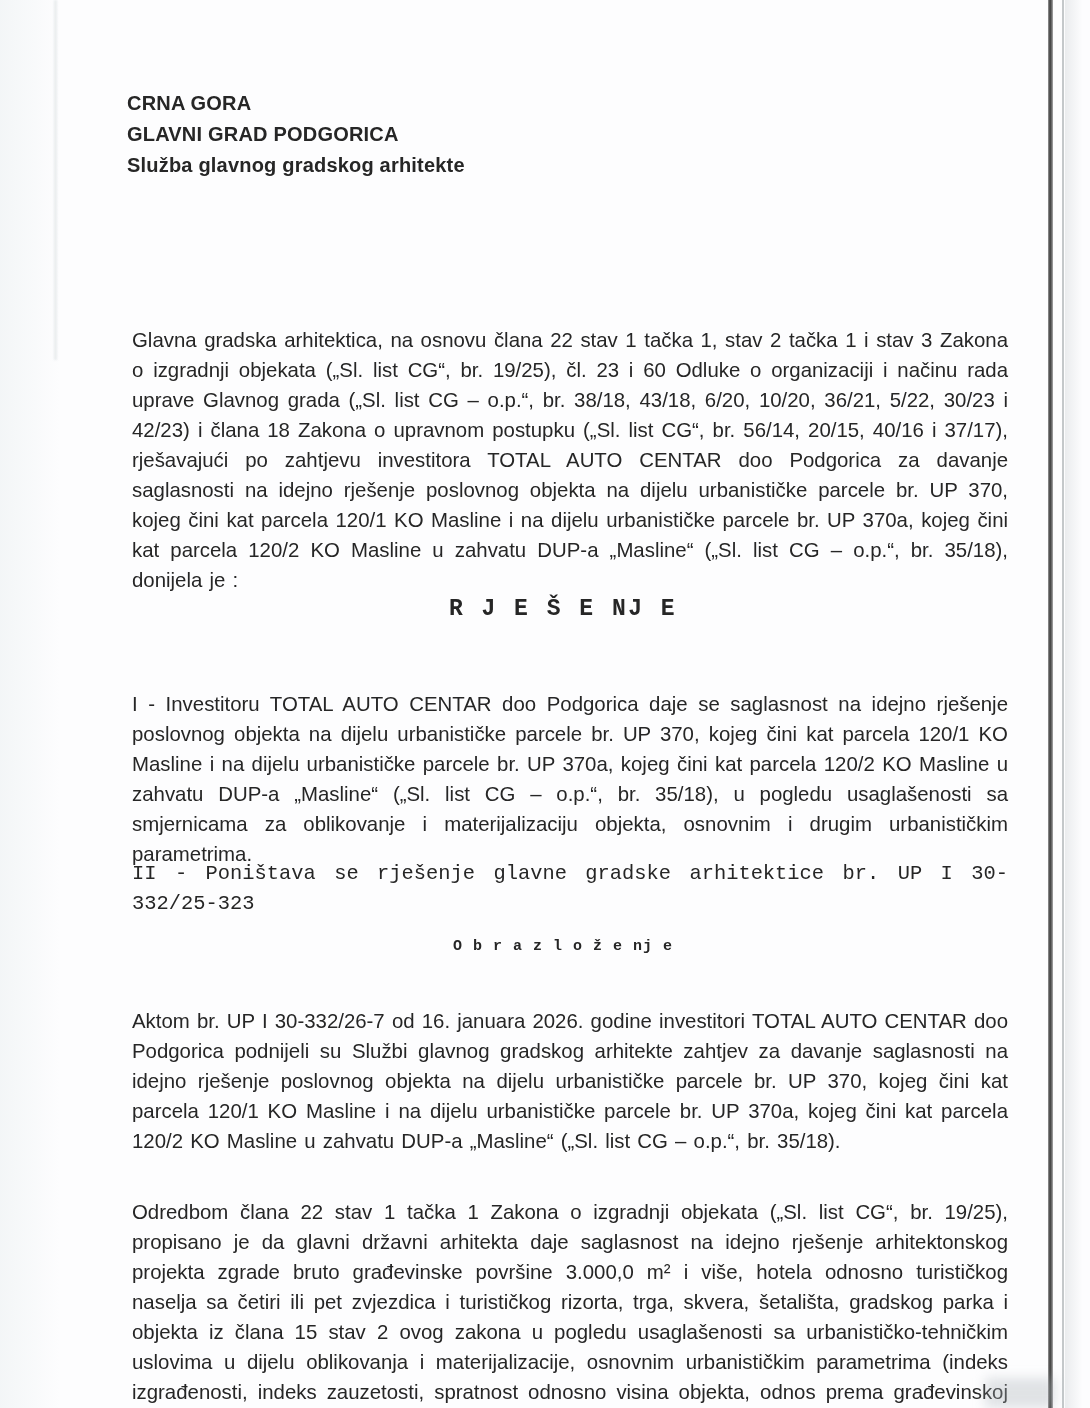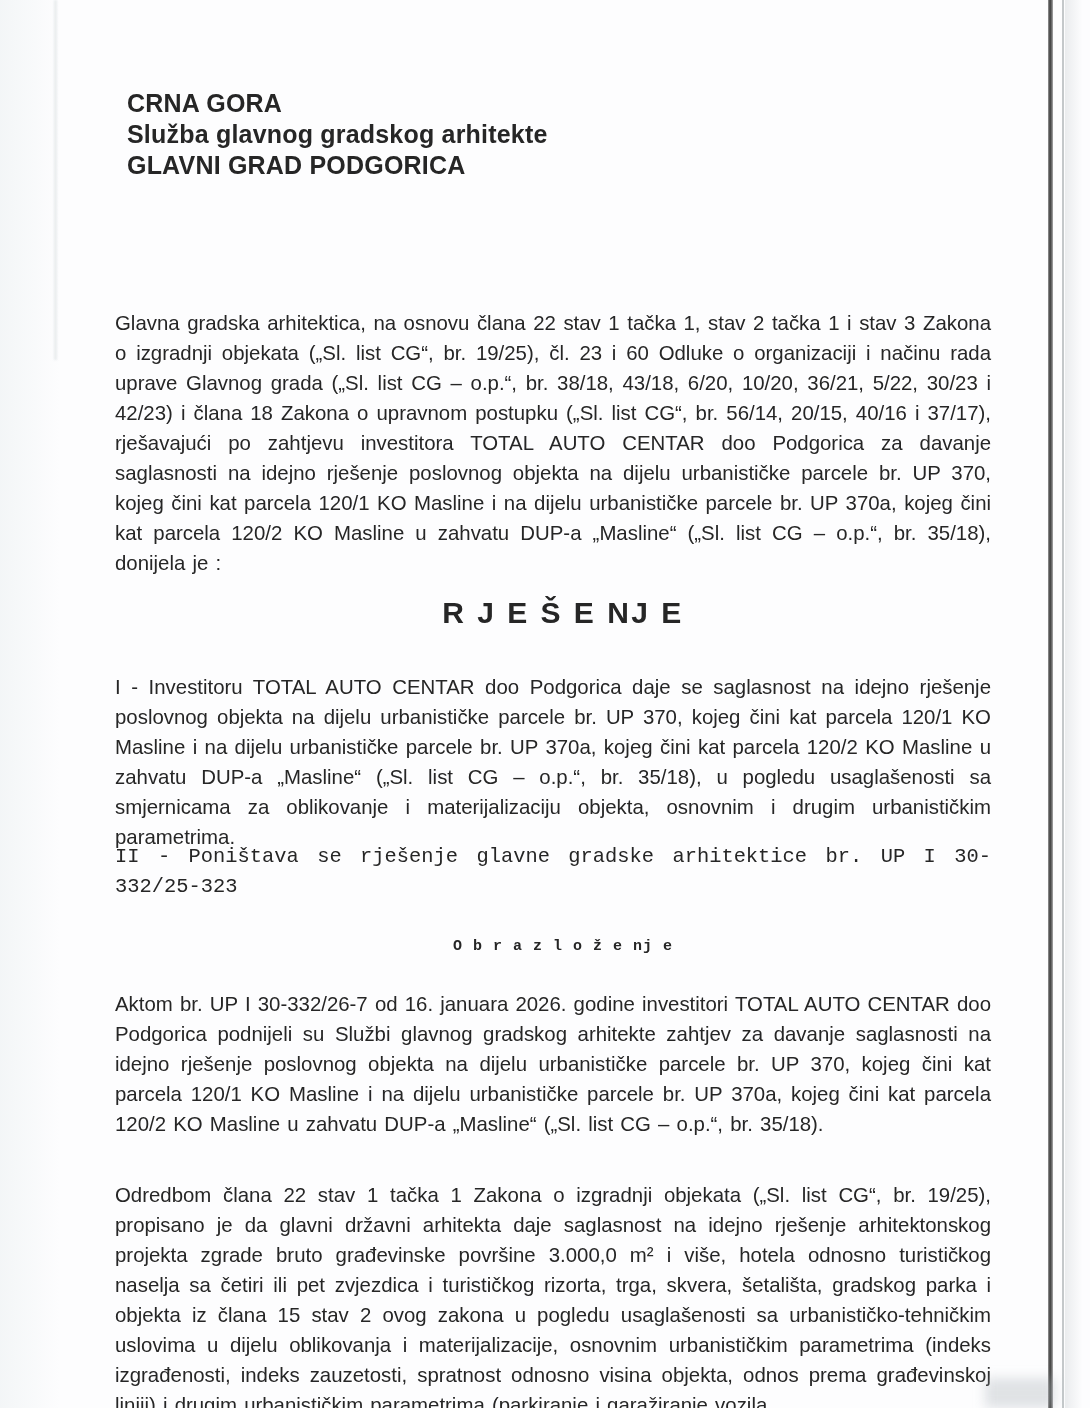--- a/index.html
+++ b/index.html
@@ -60,59 +60,60 @@
   }
   .text-layer {
     position: absolute;
     left: 0; top: 0;
     width: 100%; height: 100%;
     filter: blur(0.2px);
   }
   .letterhead {
     position: absolute;
     left: 127px; top: 88px;
-    font-size: 25px;
+    font-size: 20px;
     font-weight: 700;
     line-height: 31px;
     letter-spacing: 0.2px;
   }
   .ref-block {
     position: absolute;
     left: 122px; top: 200px;
     font-size: 20.5px;
     line-height: 32px;
   }
   .ref-value { margin-left: 16px; }
   .para {
     position: absolute;
     left: 115px;
     width: 876px;
-    margin: 0;
+    margin: 17px;
     font-size: 20.4px;
     line-height: 30px;
     text-align: justify;
     word-spacing: 1.5px;
   }
   .jline {
     display: block;
     text-align: justify;
     text-align-last: justify;
   }
   .center-heading {
     position: absolute;
     left: 125px;
     width: 876px;
     margin: 0;
     text-align: center;
     font-weight: 700;
   }
   .h-decision {
     top: 596px;
-    font-size: 30px;
+    font-size: 23px;
     letter-spacing: 2.5px;
+    font-family: Liberation Mono, monospace;
   }
   .h-explanation {
     top: 938px;
     font-size: 15px;
     letter-spacing: 1px;
     font-family: Liberation Mono, monospace;
   }
   #p-intro { top: 308px; }
   #p-item1 { top: 672px; }
   #p-item2 { top: 842px; font-family: Liberation Mono, monospace; }
@@ -121,22 +122,22 @@
 </style>
 </head>
 <body>
 
 <div class="page">
 
   <div class="text-layer">
 
     <div class="letterhead">
       <div>CRNA GORA</div>
+      <div>GLAVNI GRAD PODGORICA</div>
       <div>Služba glavnog gradskog arhitekte</div>
-      <div>GLAVNI GRAD PODGORICA</div>
     </div>
 
 
     <p class="para" id="p-intro">Glavna gradska arhitektica, na osnovu člana 22 stav 1 tačka 1, stav 2 tačka 1 i stav 3 Zakona o izgradnji objekata („Sl. list CG“, br. 19/25), čl. 23 i 60 Odluke o organizaciji i načinu rada uprave Glavnog grada („Sl. list CG – o.p.“, br. 38/18, 43/18, 6/20, 10/20, 36/21, 5/22, 30/23 i 42/23) i člana 18 Zakona o upravnom postupku („Sl. list CG“, br. 56/14, 20/15, 40/16 i 37/17), rješavajući po zahtjevu investitora TOTAL AUTO CENTAR doo Podgorica za davanje saglasnosti na idejno rješenje poslovnog objekta na dijelu urbanističke parcele br. UP 370, kojeg čini kat parcela 120/1 KO Masline i na dijelu urbanističke parcele br. UP 370a, kojeg čini kat parcela 120/2 KO Masline u zahvatu DUP-a „Masline“ („Sl. list CG – o.p.“, br. 35/18), donijela je :</p>
 
     <h1 class="center-heading h-decision">R J E Š E NJ E</h1>
 
     <p class="para" id="p-item1">I - Investitoru TOTAL AUTO CENTAR doo Podgorica daje se saglasnost na idejno rješenje poslovnog objekta na dijelu urbanističke parcele br. UP 370, kojeg čini kat parcela 120/1 KO Masline i na dijelu urbanističke parcele br. UP 370a, kojeg čini kat parcela 120/2 KO Masline u zahvatu DUP-a „Masline“ („Sl. list CG – o.p.“, br. 35/18), u pogledu usaglašenosti sa smjernicama za oblikovanje i materijalizaciju objekta, osnovnim i drugim urbanističkim parametrima.</p>
 
     <p class="para" id="p-item2">

